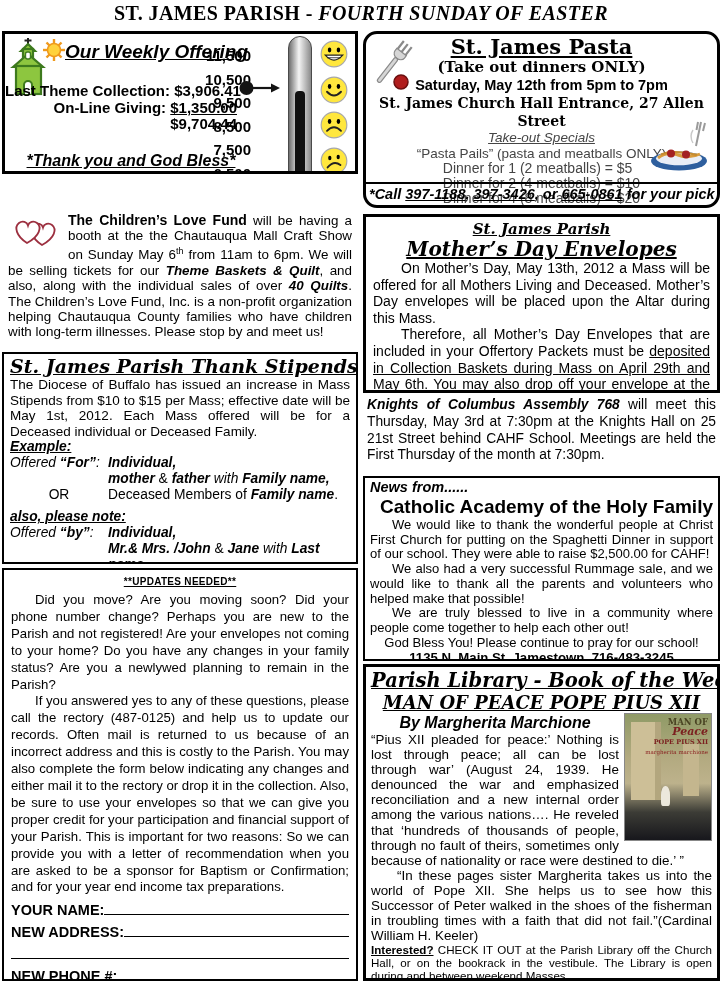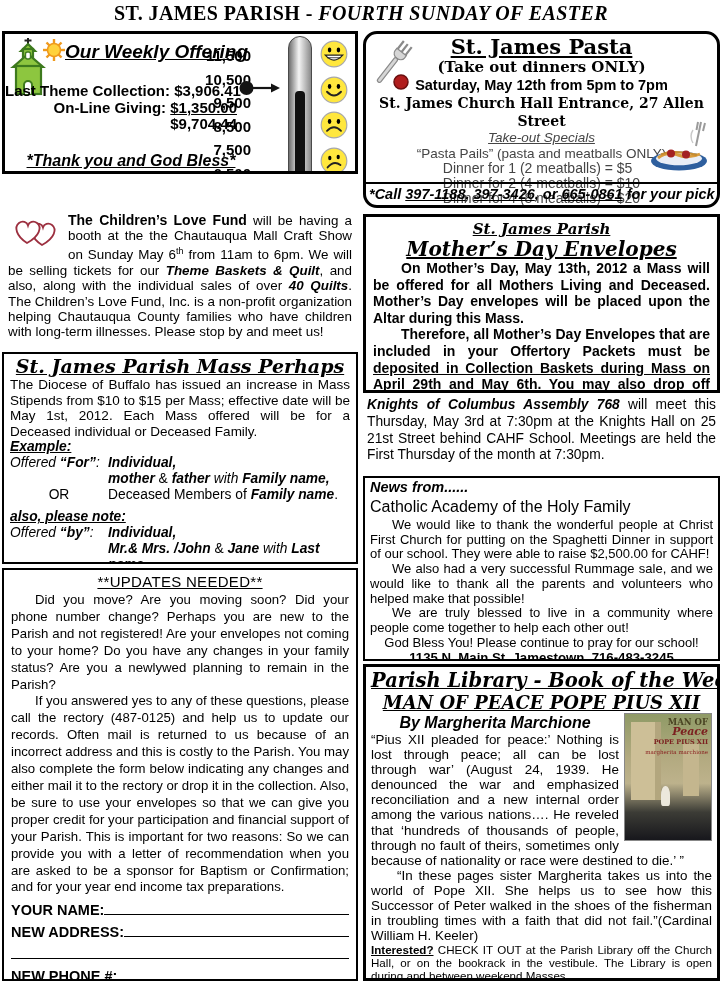--- a/index.html
+++ b/index.html
@@ -65,38 +65,38 @@
   #stipends .title { text-align:center; font-size:19px; line-height:22px; font-weight:bold; font-style:italic; text-decoration:underline; white-space:nowrap; }
   #stipends .body { font-size:13.5px; line-height:15.6px; text-align:justify; }
   #stipends .lbl { font-size:13.8px; line-height:16px; font-weight:bold; font-style:italic; text-decoration:underline; }
   .st-row { display:flex; font-size:13.8px; line-height:16px; }
   .st-c1 { width:98px; flex:none; }
   .st-or { width:98px; flex:none; text-align:center; }
   .st-val { flex:1; }
 
   
   #updates { left:2px; top:568px; width:356px; height:413px; padding:2px 7px; }
-  #updates .title { text-align:center; font-size:15px; line-height:20px; font-weight:normal; text-decoration:underline; letter-spacing:.3px; }
+  #updates .title { text-align:center; font-size:10px; line-height:20px; font-weight:bold; text-decoration:underline; letter-spacing:.3px; }
   #updates p { font-size:13.2px; line-height:16.9px; text-align:justify; text-indent:24px; }
   .form-row { display:flex; align-items:flex-end; height:22px; font-size:14.5px; font-weight:bold; }
   .form-line { flex:1; border-bottom:1.5px solid #000; margin-bottom:3px; }
 
   
   #mothers { left:363px; top:214px; width:357px; height:179px; padding:3px 7px; }
   #mothers .h1 { text-align:center; font-size:15px; line-height:18px; font-weight:bold; font-style:italic; text-decoration:underline; }
   #mothers .h2 { text-align:center; font-size:20px; line-height:22px; font-weight:bold; font-style:italic; text-decoration:underline; white-space:nowrap; }
-  #mothers p { font-size:14px; line-height:16.6px; text-align:justify; text-indent:28px;font-weight:bold; }
+  #mothers p { font-size:14px; line-height:16.6px; text-align:justify; text-indent:28px; }
 
   
   #knights { left:363px; top:396px; width:357px; height:78px; padding:1px 4px; font-size:13.8px; line-height:16.8px; text-align:justify; }
 
   
   #news { left:363px; top:476px; width:357px; height:185px; padding:1px 5px; }
   #news .lbl { font-size:14.5px; line-height:17px; font-weight:bold; font-style:italic; }
-  #news .title { text-align:left; font-size:16px; line-height:22px; font-weight:normal; white-space:nowrap; }
+  #news .title { text-align:right; font-size:19px; line-height:22px; font-weight:bold; white-space:nowrap; }
   #news p { font-size:13px; line-height:14.7px; text-align:justify; text-indent:22px; }
   #news .bless { text-align:center; text-indent:0; }
   #news .addr { text-align:center; font-size:13.2px; line-height:16px; font-weight:bold; }
 
   
   #library { left:363px; top:664px; width:357px; height:317px; padding:2px 5px; }
   #library .title { text-align:center; font-size:19.5px; line-height:23px; font-weight:bold; font-style:italic; text-decoration:underline; white-space:nowrap; }
   #library .subtitle { text-align:center; font-size:18px; line-height:21px; font-weight:bold; font-style:italic; text-decoration:underline; white-space:nowrap; }
   #library .author { text-align:center; font-size:16px; line-height:19px; font-weight:bold; font-style:italic; }
   #library p { font-size:13.4px; line-height:15.1px; text-align:justify; }
@@ -233,21 +233,21 @@
 
 <div id="lovefund" class="sec just">
   <svg width="54" height="34" viewBox="0 0 54 34">
     <path d="M34 30 C23 23 21 14 26 10 c3.5 -2.7 8 -1 9 2.5 c1 -3.5 5.5 -5.2 9 -2.5 c5 4 3 13 -10 20z" fill="#fff" stroke="#9c2f3f" stroke-width="1.8"></path>
     <path d="M19 28 C8 21 6 12 11 8 c3.5 -2.7 8 -1 9 2.5 c1 -3.5 5.5 -5.2 9 -2.5 c5 4 3 13 -10 20z" fill="#fff" stroke="#9c2f3f" stroke-width="1.8"></path>
   </svg>
   <span class="lf-title">The Children’s Love Fund</span><span>  will be having a booth at the the Chautauqua Mall Craft Show on Sunday May 6</span><sup>th</sup><span> from 11am to 6pm.  We will be selling tickets for our </span><span class="bi">Theme Baskets &amp; Quilt</span><span>, and also, along with the  individual sales of over </span><span class="bi">40 Quilts</span><span>.  The Children’s Love Fund, Inc. is a non-profit organization helping Chautauqua County families who have children with long-term illnesses.  Please stop by and meet us!</span>
 </div>
 
 <div id="stipends" class="sec box">
-  <div class="title fs">St. James Parish Mass Perhaps</div>
+  <div class="title fs">St. James Parish Thank Stipends</div>
   <div class="body">The Diocese of Buffalo has issued an increase in Mass Stipends from $10 to $15 per Mass; effective date will be May 1st, 2012.  Each Mass offered will be for a Deceased individual or Deceased Family.</div>
   <div class="lbl">Example:</div>
   <div class="st-row">
     <span class="st-c1 i"><span>Offered </span><span class="b">“For”</span><span>:</span></span>
     <span class="st-val bi">Individual,</span>
   </div>
   <div class="st-row">
     <span class="st-c1"></span>
     <span class="st-val"><span class="bi">mother</span><span> &amp; </span><span class="bi">father</span><span class="i"> with </span><span class="bi">Family name,</span></span>
   </div>

